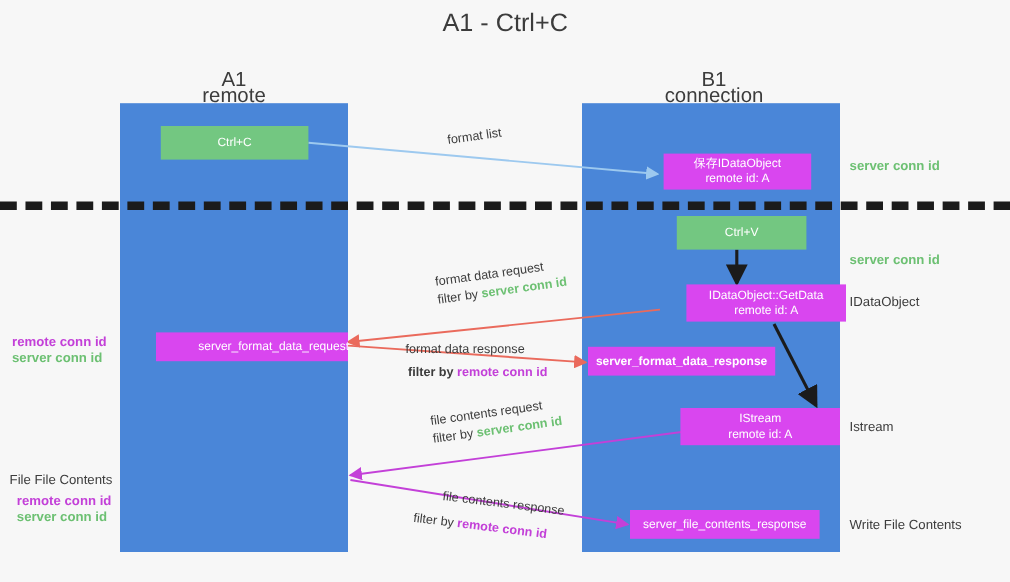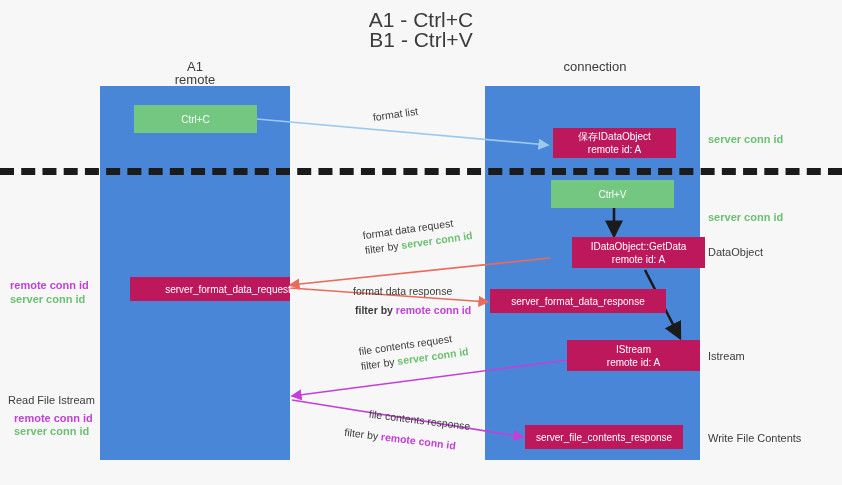--- a/index.html
+++ b/index.html
@@ -21,21 +21,21 @@
     top: 10px;
     width: 842px;
     text-align: center;
     font-size: 21px;
     color: #3c3c3c;
     line-height: 20px;
   }
   .col-header {
     position: absolute;
     text-align: center;
-    font-size: 13px;
+    font-size: 17px;
     color: #3c3c3c;
     line-height: 13px;
     width: 160px;
   }
   .lane {
     position: absolute;
     background: #4a86d8;
   }
   .box {
     position: absolute;
@@ -44,21 +44,21 @@
     flex-direction: column;
     align-items: center;
     justify-content: center;
     color: #ffffff;
     font-size: 10px;
     line-height: 13px;
     text-align: center;
     padding: 2px 4px;
   }
   .box.green { background: #73c781; }
-  .box.orange { background: #be185d; }
+  .box.orange { background: #d946ef; }
   .divider {
     position: absolute;
     left: 0;
     top: 168px;
     width: 842px;
     height: 0;
     border-top: 7px dashed #1b1b1b;
   }
   .svg-layer {
     position: absolute;
@@ -88,28 +88,28 @@
   .rot-dn { transform: rotate(7deg); transform-origin: left top; }
   .stack { position: absolute; white-space: nowrap; }
 </style>
 </head>
 <body>
 
 <div id="canvas">
 
   <div class="title">
     <div>A1 - Ctrl+C</div>
-    <div>B1 - Ctrl+V</div>
   </div>
 
   <div class="col-header" style="left:115px; top:60px;">
     <div>A1</div>
     <div>remote</div>
   </div>
   <div class="col-header" style="left:515px; top:60px;">
+    <div>B1</div>
     <div>connection</div>
   </div>
 
   <div class="lane" style="left:100px; top:86px; width:190px; height:374px;"></div>
   <div class="lane" style="left:485px; top:86px; width:215px; height:374px;"></div>
 
   <svg class="svg-layer">
     <defs>
       <marker id="ah-blue" markerWidth="7" markerHeight="7" refX="6" refY="3.5" orient="auto">
         <polygon points="0,0 7,3.5 0,7" fill="#9dc9ef"></polygon>
@@ -144,60 +144,60 @@
 
   <div class="box green" style="left:134px; top:105px; width:123px; height:28px;">
     <span>Ctrl+C</span>
   </div>
 
   <div class="box orange" style="left:553px; top:128px; width:123px; height:30px;">
     <span>保存IDataObject</span>
     <span>remote id: A</span>
   </div>
 
-  <div class="box green" style="left:551px; top:180px; width:123px; height:28px;">
+  <div class="box green" style="left:564px; top:180px; width:108px; height:28px;">
     <span>Ctrl+V</span>
   </div>
 
   <div class="box orange" style="left:548px; top:237px; width:133px; height:31px;margin-left:24px;">
     <span>IDataObject::GetData</span>
     <span>remote id: A</span>
   </div>
 
   <div class="box orange" style="left:567px; top:340px; width:133px; height:31px;">
     <span>IStream</span>
     <span>remote id: A</span>
   </div>
 
   <div class="box orange" style="left:130px; top:277px; width:160px; height:24px;padding-left:40px;">
     <span>server_format_data_request</span>
   </div>
 
-  <div class="box orange" style="left:490px; top:289px; width:176px; height:24px;">
+  <div class="box orange" style="left:490px; top:289px; width:156px; height:24px;font-weight:bold;">
     <span>server_format_data_response</span>
   </div>
 
 
   <div class="box orange" style="left:525px; top:425px; width:158px; height:24px;">
     <span>server_file_contents_response</span>
   </div>
 
   <div class="edge-label rot-up" style="left:374px; top:110px;">
     <span>format list</span>
   </div>
 
   <div class="stack rot-up" style="left:366px; top:228px;">
     <div class="edge-label" style="position:relative;">format data request</div>
     <div class="edge-label" style="position:relative;">
       <span>filter by</span>
       <span class="conn-green">server conn id</span>
     </div>
   </div>
 
-  <div class="stack" style="left:338px; top:284px;margin-left:15px;">
+  <div class="stack" style="left:338px; top:284px;">
     <div class="edge-label" style="position:relative;">format data response</div>
     <div class="edge-label" style="position:relative; margin-top:4px; margin-left:2px;">
       <span style="font-weight:bold;">filter by</span>
       <span class="conn-magenta">remote conn id</span>
     </div>
   </div>
 
   <div class="stack rot-up" style="left:362px; top:344px;">
     <div class="edge-label" style="position:relative;">file contents request</div>
     <div class="edge-label" style="position:relative;">
@@ -209,24 +209,24 @@
   <div class="stack rot-dn" style="left:348px; top:404px;">
     <div class="edge-label" style="position:relative; margin-left:22px;">file contents response</div>
     <div class="edge-label" style="position:relative; margin-top:6px;">
       <span>filter by</span>
       <span class="conn-magenta">remote conn id</span>
     </div>
   </div>
 
   <div class="side-label conn-green" style="left:708px; top:132px;">server conn id</div>
   <div class="side-label conn-green" style="left:708px; top:210px;">server conn id</div>
-  <div class="side-label" style="left:708px; top:245px;">DataObject</div>
+  <div class="side-label" style="left:708px; top:245px;">IDataObject</div>
   <div class="side-label" style="left:708px; top:349px;">Istream</div>
   <div class="side-label" style="left:708px; top:431px;">Write File Contents</div>
 
   <div class="side-label conn-magenta" style="left:10px; top:278px;">remote conn id</div>
   <div class="side-label conn-green" style="left:10px; top:292px;">server conn id</div>
 
-  <div class="side-label" style="left:8px; top:393px;">Read File Istream</div>
+  <div class="side-label" style="left:8px; top:393px;">File File Contents</div>
   <div class="side-label conn-magenta" style="left:14px; top:411px;">remote conn id</div>
   <div class="side-label conn-green" style="left:14px; top:424px;">server conn id</div>
 
 </div>
 
 </body></html>

